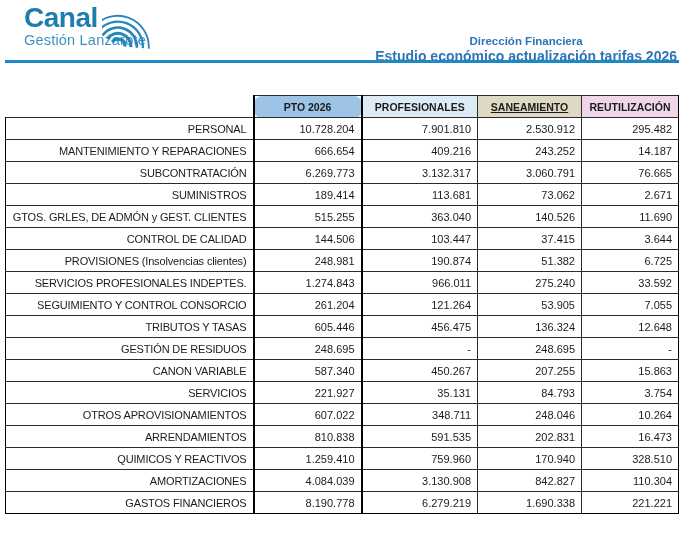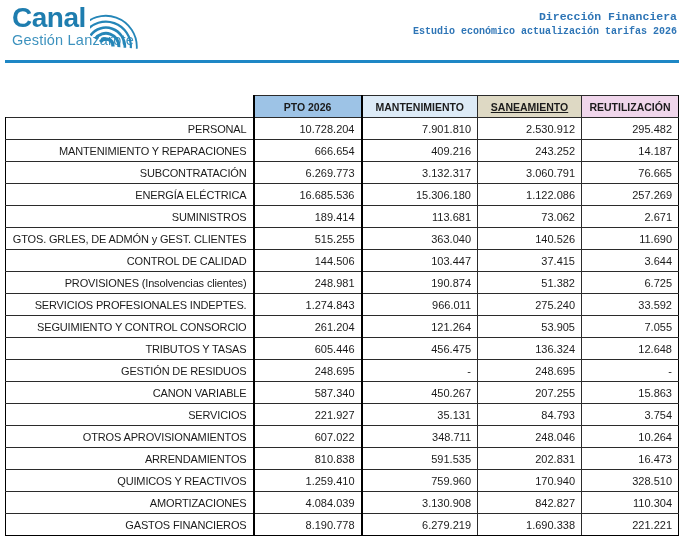--- a/index.html
+++ b/index.html
@@ -14,37 +14,37 @@
     --ink:#1b1b1b;
     --grid:#2b2b2b;
   }
   html,body{margin:0;padding:0;background:#fff;}
   .page{
     position:relative;width:681px;height:558px;background:#fff;overflow:hidden;
     font-family:"Liberation Sans", sans-serif;color:var(--ink);
   }
 
   
-  .logo{position:absolute;left:12px;top:4px;width:200px;height:52px;}
+  .logo{position:absolute;left:24px;top:4px;width:200px;height:52px;}
   .logo-title{
     font-size:28px;font-weight:bold;color:var(--brand-blue);
     letter-spacing:-0.5px;line-height:28px;
   }
   .logo-subtitle{
     font-size:14.5px;font-weight:normal;color:var(--brand-blue-light);
     letter-spacing:0.2px;line-height:16px;margin-top:0px;
   }
   .logo-waves{position:absolute;left:78px;top:-2px;}
 
   .doc-header{
-    position:absolute;right:4px;top:9px;text-align:right;
-    color:var(--header-text);font-weight:bold;font-family:Liberation Mono, monospace;
+    position:absolute;right:4px;top:34px;text-align:center;
+    color:var(--header-text);font-weight:bold;
   }
   .doc-header .line1{font-size:11.5px;line-height:15px;}
-  .doc-header .line2{font-size:10px;line-height:15px;}
+  .doc-header .line2{font-size:14px;line-height:15px;}
 
   .divider{
     position:absolute;left:5px;right:2px;top:60px;height:3px;
     background:var(--divider);
   }
 
   
   .table-wrap{position:absolute;left:5px;top:95px;}
   table{
     border-collapse:collapse;table-layout:fixed;width:673px;
@@ -55,21 +55,21 @@
   col.c-ab{width:116px;}
   col.c-sa{width:104px;}
   col.c-re{width:97px;}
 
   td,th{height:19px;padding:1px 6px;overflow:hidden;white-space:nowrap;}
 
   th{
     border:1.5px solid var(--grid);
     font-weight:bold;font-size:10.5px;text-align:center;padding:1px 2px;
   }
-  th.h-pto{background:var(--col-pto);border-left:2px solid #000;border-right:2px solid #000;}
+  th.h-pto{background:var(--col-pto);border-left:2px solid #000;border-right:2px solid #000;border-radius:8px;}
   th.h-ab{background:var(--col-ab);}
   th.h-sa{background:var(--col-sa);text-decoration:underline;}
   th.h-re{background:var(--col-re);border-right:1.8px solid #000;}
 
   td.spacer{border:none;background:#fff;}
 
   tbody td{border:1px solid var(--grid);}
   tbody td.label{
     text-align:right;font-size:11px;letter-spacing:-0.15px;
     border-left:1.8px solid #000;padding-left:5px;
@@ -113,21 +113,21 @@
         <col class="c-label">
           <col class="c-pto">
           <col class="c-ab">
           <col class="c-sa">
           <col class="c-re">
       </colgroup>
       <thead>
         <tr>
           <td class="spacer"></td>
           <th class="h-pto">PTO 2026</th>
-          <th class="h-ab">MANTENIMIENTO</th>
+          <th class="h-ab">PROFESIONALES</th>
           <th class="h-sa">SANEAMIENTO</th>
           <th class="h-re">REUTILIZACIÓN</th>
         </tr>
       </thead>
       <tbody id="table-body">
           <tr>
             <td class="label">PERSONAL</td>
             <td class="num col-pto">10.728.204</td>
             <td class="num col-ab">7.901.810</td>
             <td class="num col-sa">2.530.912</td>
@@ -141,27 +141,20 @@
             <td class="num col-re">14.187</td>
           </tr>
           <tr>
             <td class="label">SUBCONTRATACIÓN</td>
             <td class="num col-pto">6.269.773</td>
             <td class="num col-ab">3.132.317</td>
             <td class="num col-sa">3.060.791</td>
             <td class="num col-re">76.665</td>
           </tr>
           <tr>
-            <td class="label">ENERGÍA ELÉCTRICA</td>
-            <td class="num col-pto">16.685.536</td>
-            <td class="num col-ab">15.306.180</td>
-            <td class="num col-sa">1.122.086</td>
-            <td class="num col-re">257.269</td>
-          </tr>
-          <tr>
             <td class="label">SUMINISTROS</td>
             <td class="num col-pto">189.414</td>
             <td class="num col-ab">113.681</td>
             <td class="num col-sa">73.062</td>
             <td class="num col-re">2.671</td>
           </tr>
           <tr>
             <td class="label">GTOS. GRLES, DE ADMÓN y GEST. CLIENTES</td>
             <td class="num col-pto">515.255</td>
             <td class="num col-ab">363.040</td>

